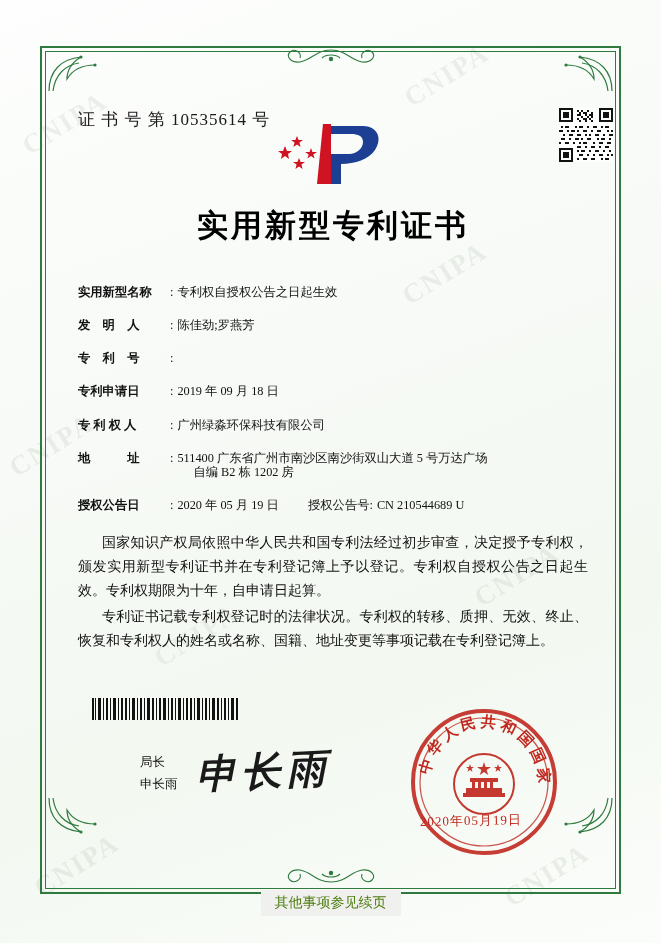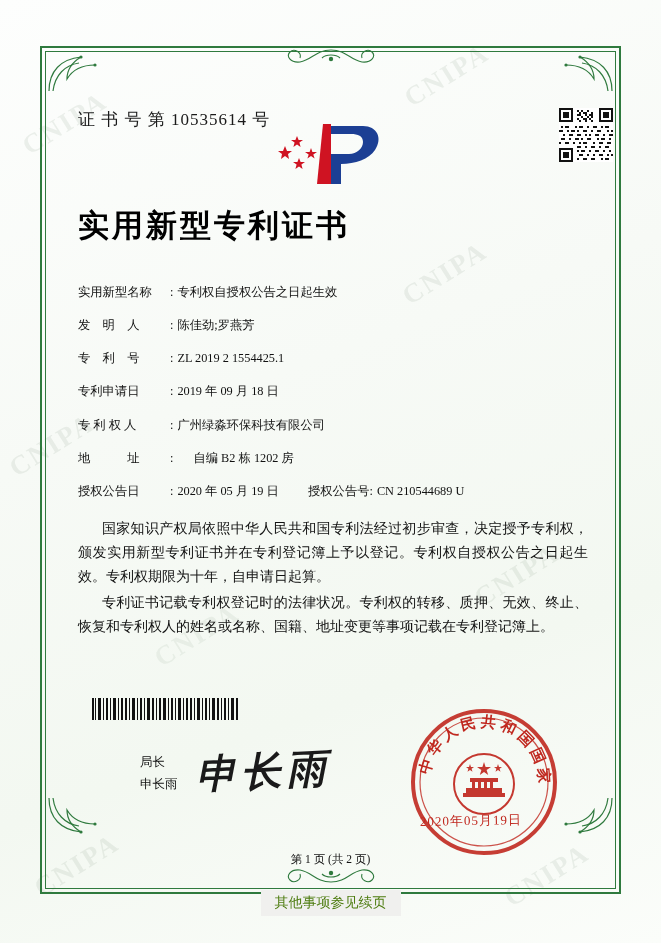--- a/index.html
+++ b/index.html
@@ -117,21 +117,21 @@
   .emblem {
     position: absolute;
     left: 50%;
     top: 118px;
     transform: translateX(-50%);
     width: 120px;
     height: 72px;
   }
 
   .main-title {
-    text-align: left;
+    text-align: center;
     font-size: 31px;
     font-weight: bold;
     letter-spacing: 3px;
     margin-top: 74px;
     color: #000;
     font-family: "DejaVu Serif", "Liberation Serif", serif;
   }
 
   .fields {
     margin-top: 38px;
@@ -141,20 +141,21 @@
   .field-row {
     display: flex;
     margin-bottom: 19px;
     align-items: flex-start;
   }
   .f-label {
     width: 92px;
     flex: 0 0 92px;
     letter-spacing: 0;
     white-space: nowrap;
+    font-weight: bold;
   }
   .f-colon {
     flex: 0 0 auto;
     padding-right: 4px;
   }
   .f-value {
     flex: 1;
   }
   .f-value .sub-line {
     margin-top: 0;
@@ -453,39 +454,39 @@
 
       <div class="field-row">
         <div class="f-label">发　明　人</div>
         <div class="f-colon">:</div>
         <div class="f-value">陈佳劲;罗燕芳</div>
       </div>
 
       <div class="field-row">
         <div class="f-label">专　利　号</div>
         <div class="f-colon">:</div>
-        <div class="f-value">ZL 2019 2 1554425.1</div>
       </div>
 
       <div class="field-row">
         <div class="f-label">专利申请日</div>
         <div class="f-colon">:</div>
         <div class="f-value">2019 年 09 月 18 日</div>
       </div>
 
       <div class="field-row">
         <div class="f-label">专 利 权 人</div>
         <div class="f-colon">:</div>
         <div class="f-value">广州绿淼环保科技有限公司</div>
       </div>
 
       <div class="field-row">
         <div class="f-label">地　　　址</div>
         <div class="f-colon">:</div>
         <div class="f-value">
+          <div>511400 广东省广州市南沙区南沙街双山大道 5 号万达广场</div>
           <div class="sub-line">自编 B2 栋 1202 房</div>
         </div>
       </div>
 
       <div class="field-row">
         <div class="two-col">
           <div class="col-a" style="display:flex;">
             <div class="f-label">授权公告日</div>
             <div class="f-colon">:</div>
             <div class="f-value">2020 年 05 月 19 日</div>
@@ -581,16 +582,15 @@
       <defs>
         <path id="sealArcTop" d="M 76 76 m -55 0 a 55 55 0 1 1 110 0"></path>
       </defs>
       <text font-family="'Liberation Serif', serif" font-size="15" font-weight="bold" fill="#c0281f" letter-spacing="4">
         <textPath href="#sealArcTop" startOffset="4%">中华人民共和国国家知识产权局</textPath>
       </text>
     </svg>
   </div>
   <div class="seal-date">2020年05月19日</div>
 
-  <div class="page-no">第 1 页 (共 2 页)</div>
   <div class="footnote">其他事项参见续页</div>
 
 </div>
 
 </body></html>

